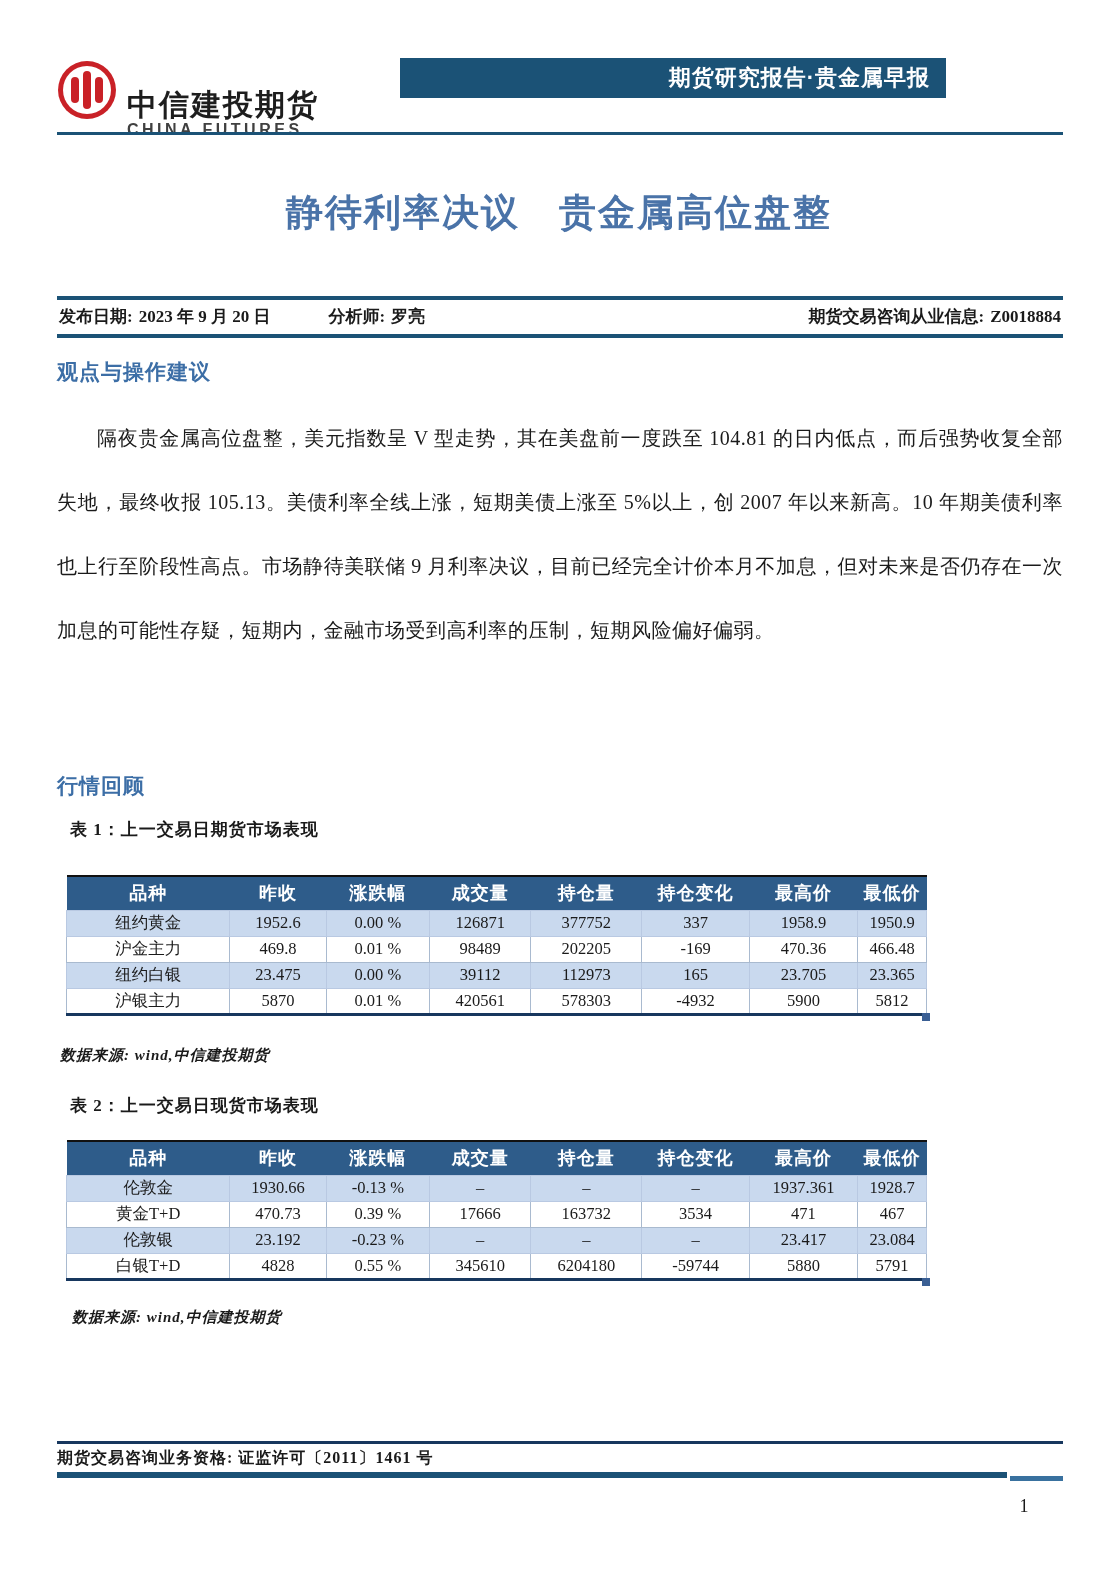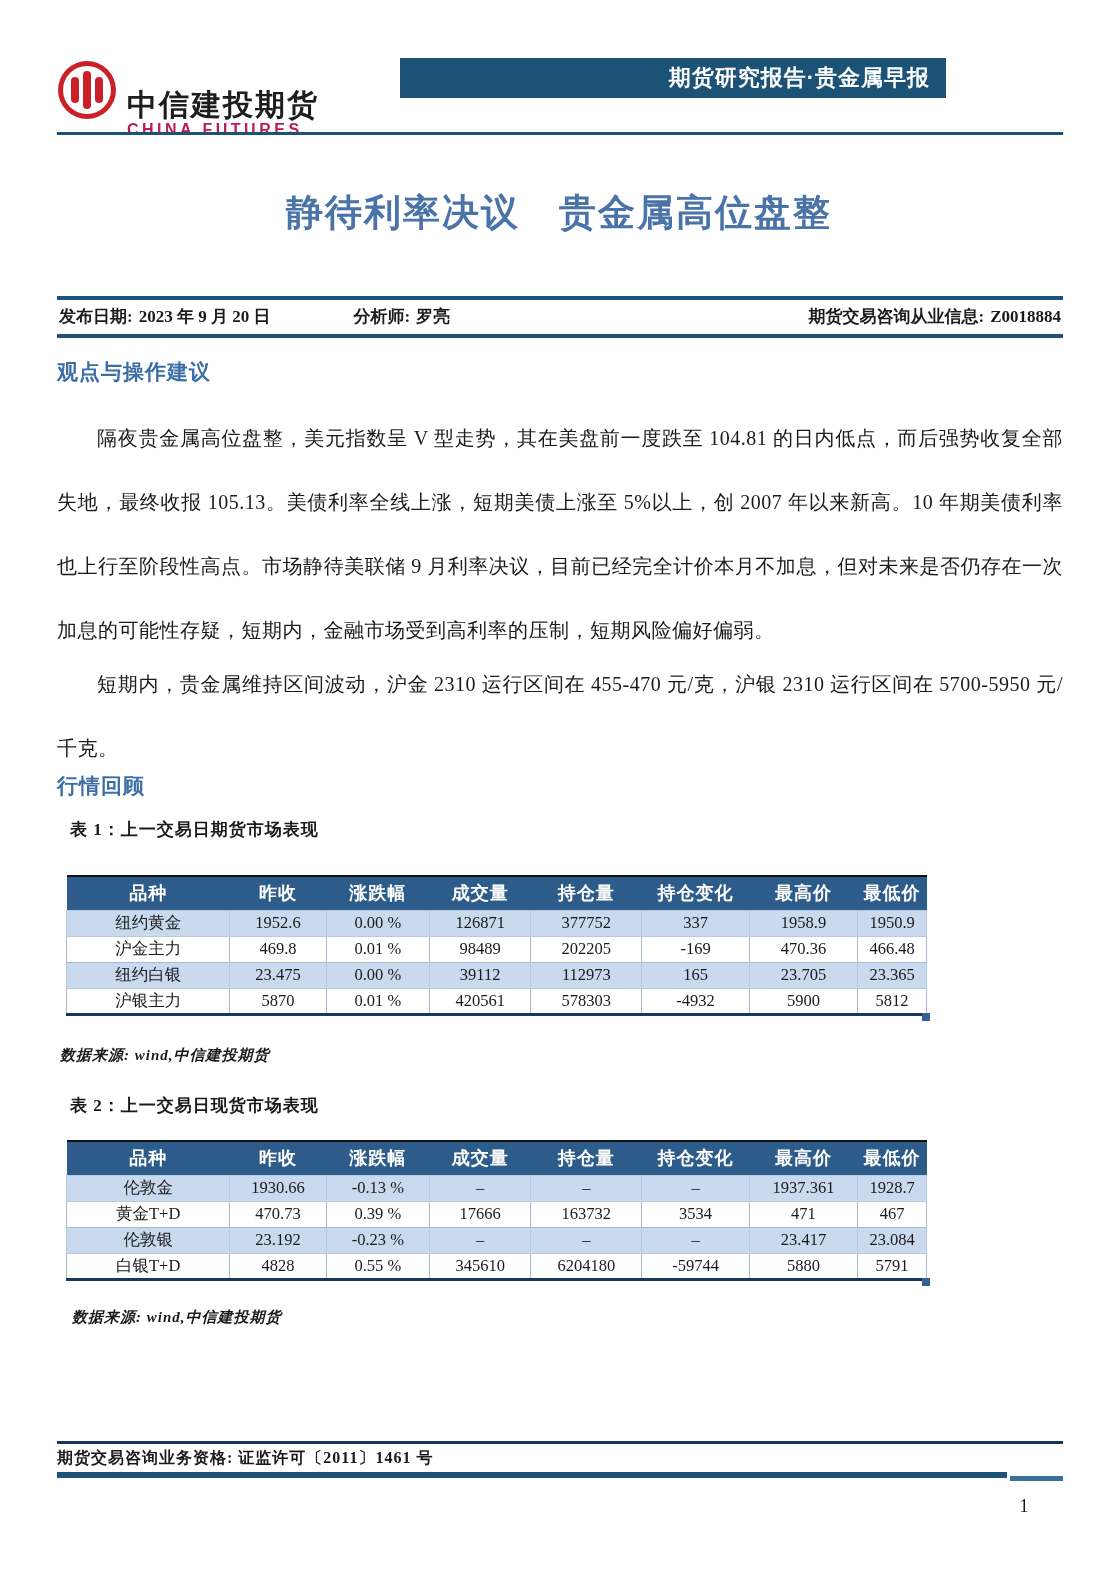--- a/index.html
+++ b/index.html
@@ -23,21 +23,21 @@
     background:#ffffff;
     overflow:hidden;
     font-family:"Liberation Serif","DejaVu Serif",serif;
     color:var(--ink);
   }
   
   .brand{position:absolute;left:57px;top:40px;display:flex;align-items:center;}
   .logo-mark{width:60px;height:60px;flex:0 0 auto;}
   .brand-text{margin-left:10px;margin-top:48px;}
   .brand-cn{font-size:30px;font-weight:bold;letter-spacing:2px;font-family:"Liberation Serif","DejaVu Serif",serif;color:#1d1d1d;line-height:1.1;}
-  .brand-en{font-size:16px;font-weight:bold;letter-spacing:3.5px;font-family:"Liberation Sans","DejaVu Sans",sans-serif;color:#be185d;}
+  .brand-en{font-size:16px;font-weight:bold;letter-spacing:3.5px;font-family:"Liberation Sans","DejaVu Sans",sans-serif;color:#404040;}
   .banner{
     position:absolute;left:400px;top:58px;width:546px;height:40px;
     background:var(--banner-blue);
     color:#fff;font-weight:bold;font-size:22px;
     text-align:right;line-height:40px;padding-right:16px;
     font-family:"Liberation Sans","DejaVu Sans",sans-serif;
     letter-spacing:1px;
   }
   .top-rule{position:absolute;left:57px;right:55px;top:132px;height:3px;background:var(--rule-blue);}
   
@@ -46,21 +46,21 @@
     text-align:center;font-size:37px;font-weight:bold;
     color:var(--title-blue);letter-spacing:2px;
   }
   
   .pub-bar{
     position:absolute;left:57px;right:55px;top:296px;
     border-top:4px solid var(--rule-blue);
     border-bottom:4px solid var(--rule-blue);
     padding:5px 2px 6px 2px;
     display:flex;align-items:center;
-    font-weight:bold;font-size:17px;gap:25px;
+    font-weight:bold;font-size:17px;
   }
   .pub-item{white-space:nowrap;}
   .pub-analyst{margin-left:58px;text-align:center;}
   .pub-license{margin-left:auto;}
   .pub-label{margin-right:6px;}
   
   .sec-heading{
     position:absolute;left:57px;
     font-size:21px;font-weight:bold;color:var(--heading-blue);
     letter-spacing:1px;
@@ -158,21 +158,20 @@
     <span class="pub-item pub-analyst">
       <span class="pub-label">分析师:</span><span>罗亮</span>
     </span>
     <span class="pub-item pub-license">
       <span class="pub-label">期货交易咨询从业信息:</span><span>Z0018884</span>
     </span>
   </div>
 
   <h2 class="sec-heading h-viewpoint">观点与操作建议</h2>
   <p class="body-para para1">隔夜贵金属高位盘整，美元指数呈 V 型走势，其在美盘前一度跌至 104.81 的日内低点，而后强势收复全部失地，最终收报 105.13。美债利率全线上涨，短期美债上涨至 5%以上，创 2007 年以来新高。10 年期美债利率也上行至阶段性高点。市场静待美联储 9 月利率决议，目前已经完全计价本月不加息，但对未来是否仍存在一次加息的可能性存疑，短期内，金融市场受到高利率的压制，短期风险偏好偏弱。</p>
-  <p class="body-para para2">短期内，贵金属维持区间波动，沪金 2310 运行区间在 455-470 元/克，沪银 2310 运行区间在 5700-5950 元/千克。</p>
 
   <h2 class="sec-heading h-review">行情回顾</h2>
 
   <div class="table-caption caption1">表 1：上一交易日期货市场表现</div>
   <div class="table-wrap t1">
     <table class="data">
         <colgroup>
           <col style="width: 19%;">
           <col style="width: 11.2%;">
           <col style="width: 12%;">

